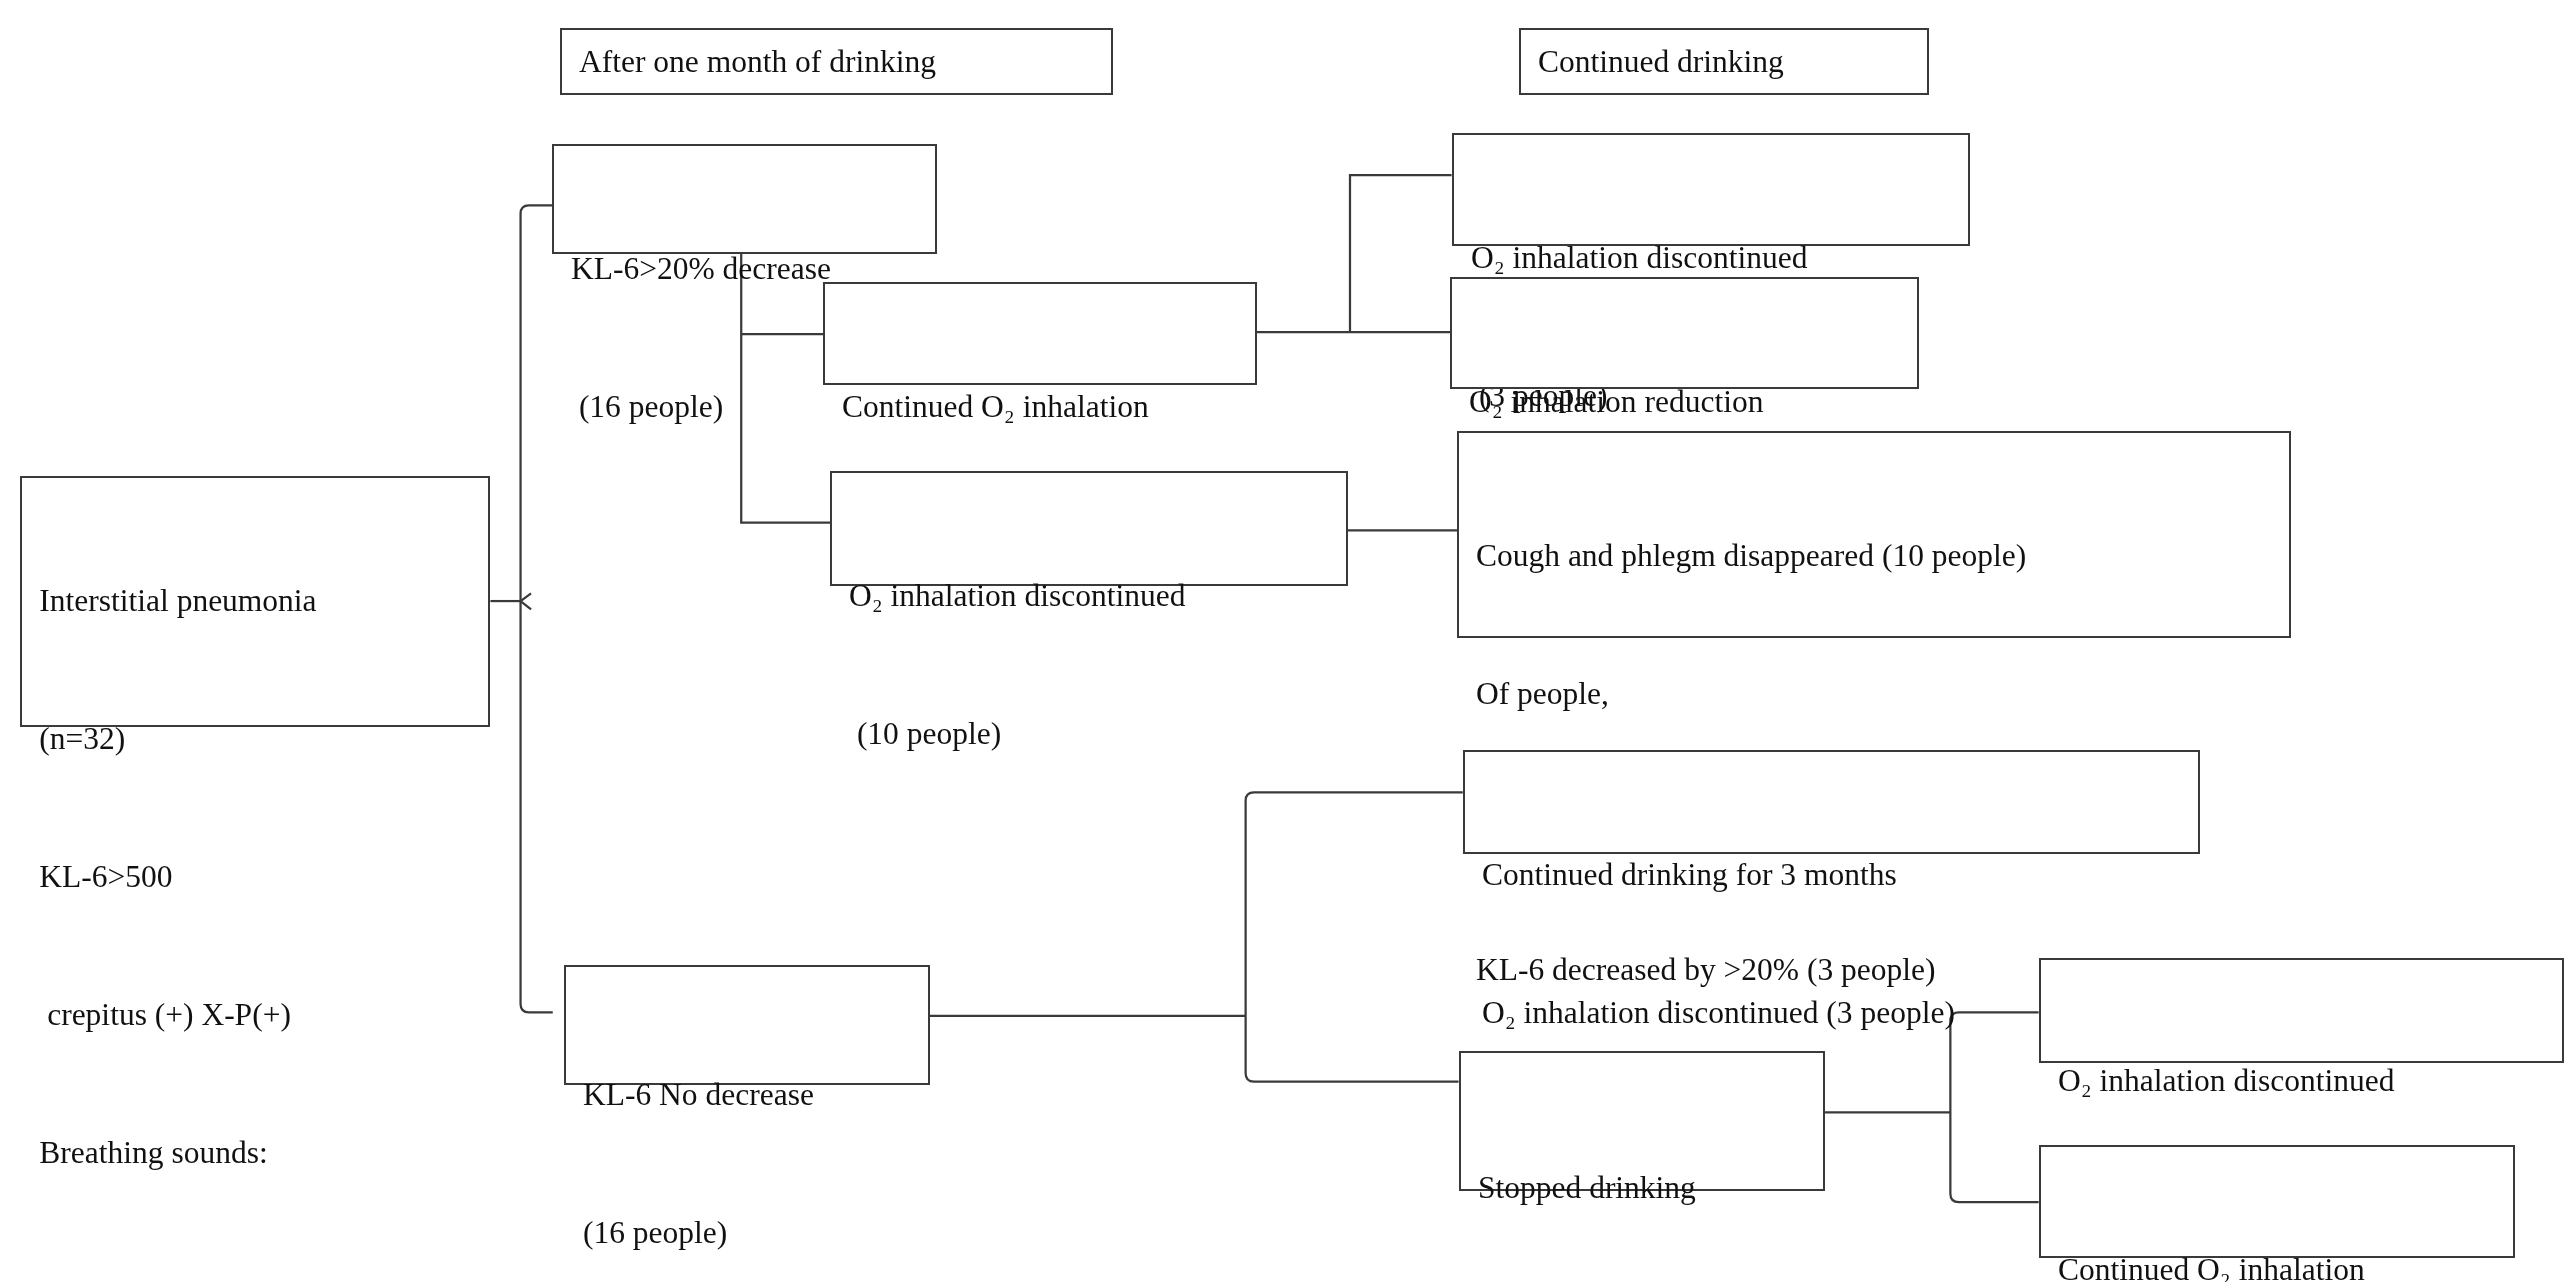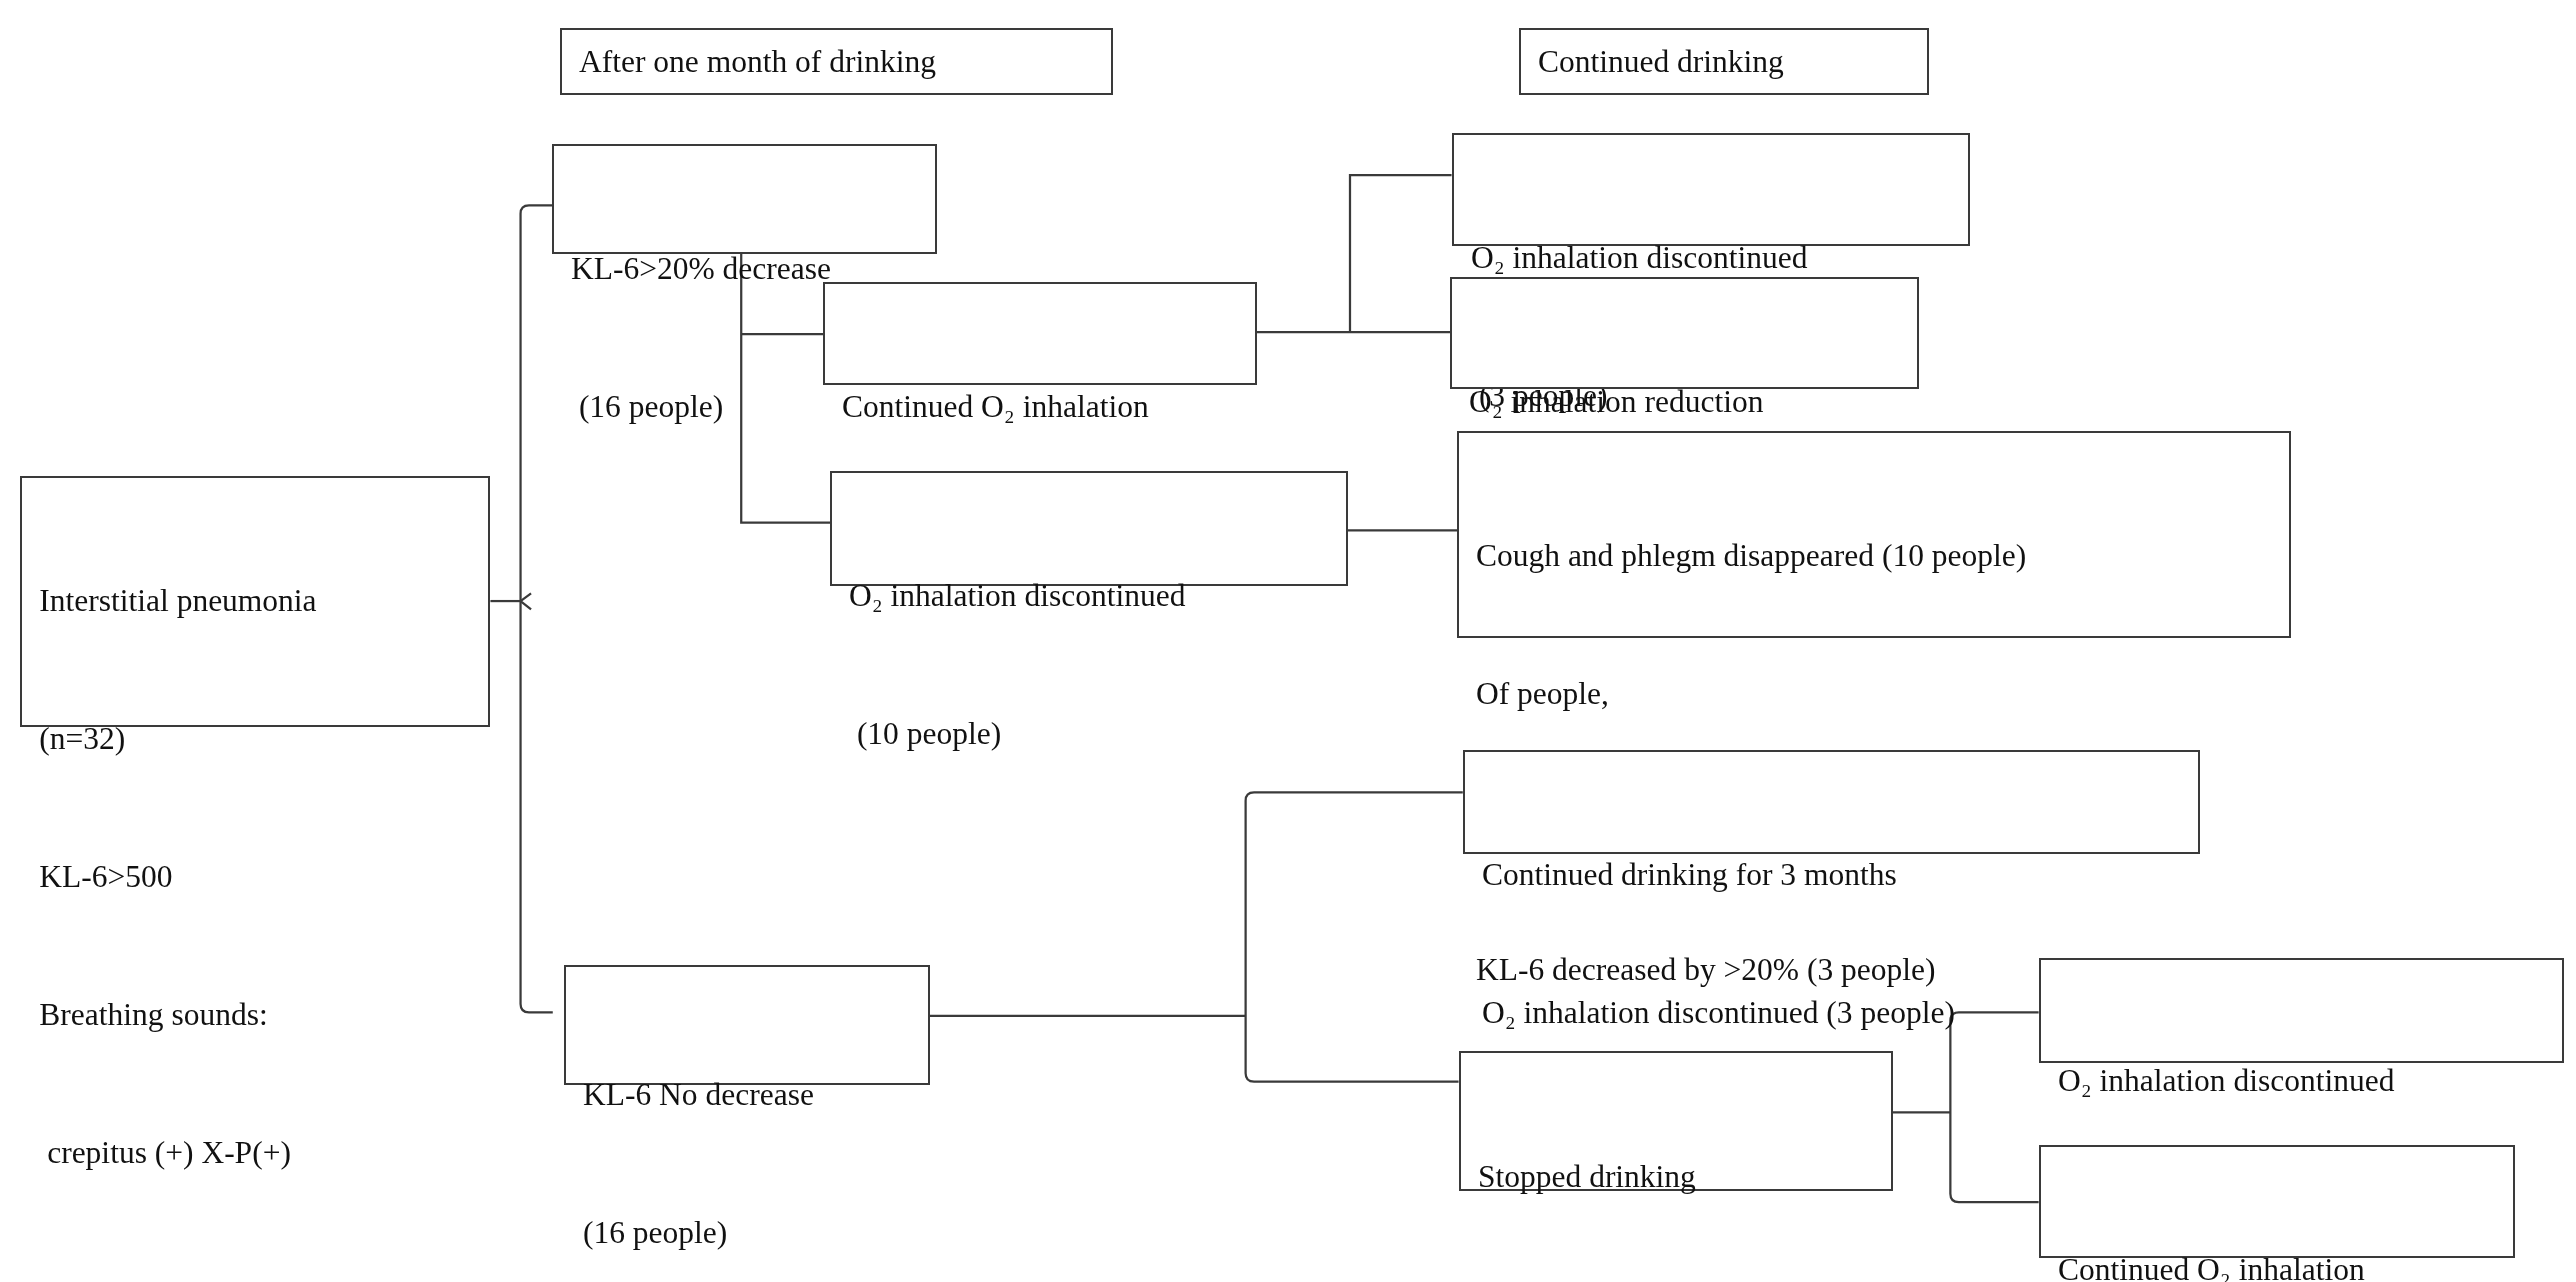--- a/index.html
+++ b/index.html
@@ -77,22 +77,22 @@
   </div>
 
   <div class="box header-box" style="left:560px; top:28px; width:553px; height:67px;">
     <span class="line">After one month of drinking</span>
   </div>
 
   <div class="box" style="left:20.3px; top:476px; width:470px; height:251px;">
     <span class="line">Interstitial pneumonia</span>
     <span class="line">(n=32)</span>
     <span class="line">KL-6&gt;500</span>
+    <span class="line"> crepitus (+) X-P(+)</span>
     <span class="line">Breathing sounds:</span>
-    <span class="line"> crepitus (+) X-P(+)</span>
   </div>
 
   <div class="box" style="left:552px; top:144px; width:385px; height:110px;">
     <span class="line">KL-6&gt;20% decrease</span>
     <span class="line"> (16 people)</span>
   </div>
 
   <div class="box" style="left:823px; top:282px; width:434px; height:103px;">
     <span class="line">Continued O₂ inhalation</span>
     <span class="line">(6 people)</span>
@@ -123,21 +123,21 @@
   <div class="box" style="left:1463px; top:741px; width:737px; height:104px;margin-top:9px;">
     <span class="line">Continued drinking for 3 months</span>
     <span class="line">O₂ inhalation discontinued (3 people)</span>
   </div>
 
   <div class="box" style="left:553px; top:965px; width:366px; height:120px; padding-top:12.6px;margin-left:11px;">
     <span class="line">KL-6 No decrease</span>
     <span class="line">(16 people)</span>
   </div>
 
-  <div class="box" style="left:1459px; top:1051px; width:434px; height:140px; padding-top:9px;">
+  <div class="box" style="left:1459px; top:1051px; width:366px; height:140px; padding-top:20px;">
     <span class="line">Stopped drinking</span>
     
   </div>
 
   <div class="box" style="left:2039px; top:958px; width:525px; height:105px; padding-top:5.6px;">
     <span class="line">O₂ inhalation discontinued</span>
     <span class="line">(3 people)</span>
   </div>
 
   <div class="box" style="left:2039px; top:1145px; width:476px; height:113px;">

